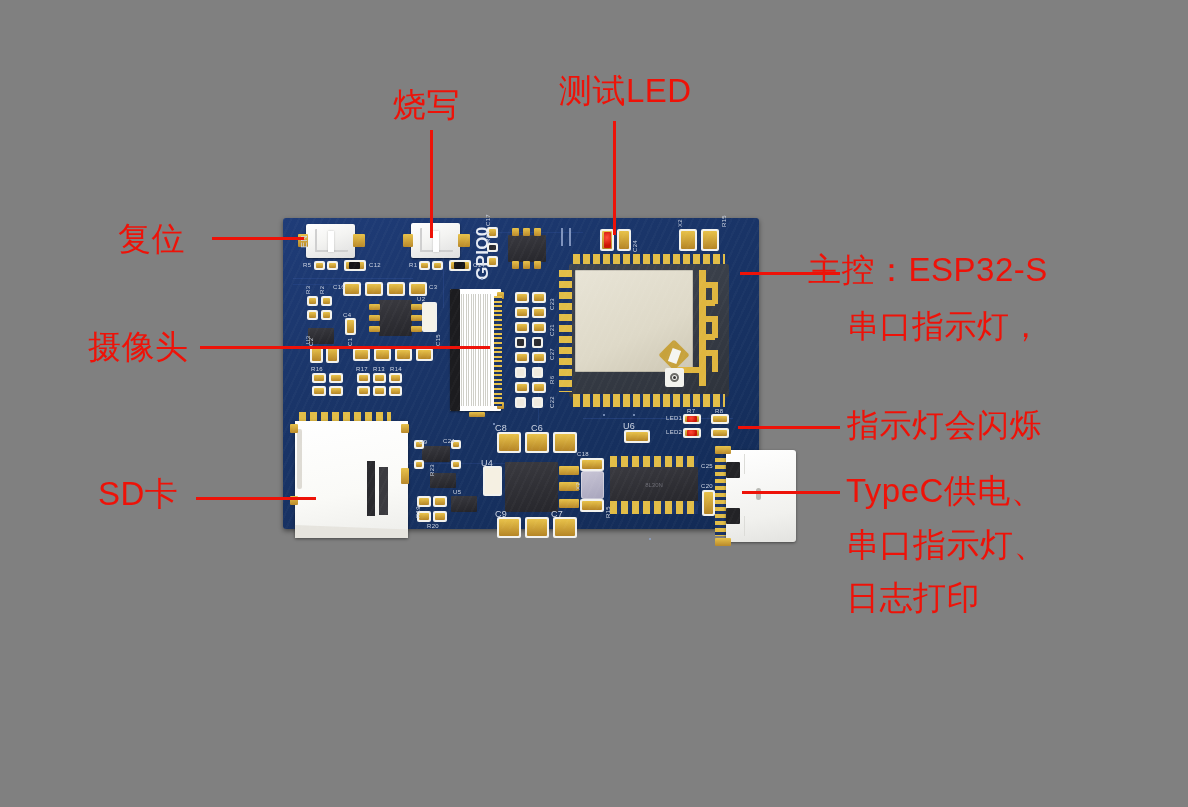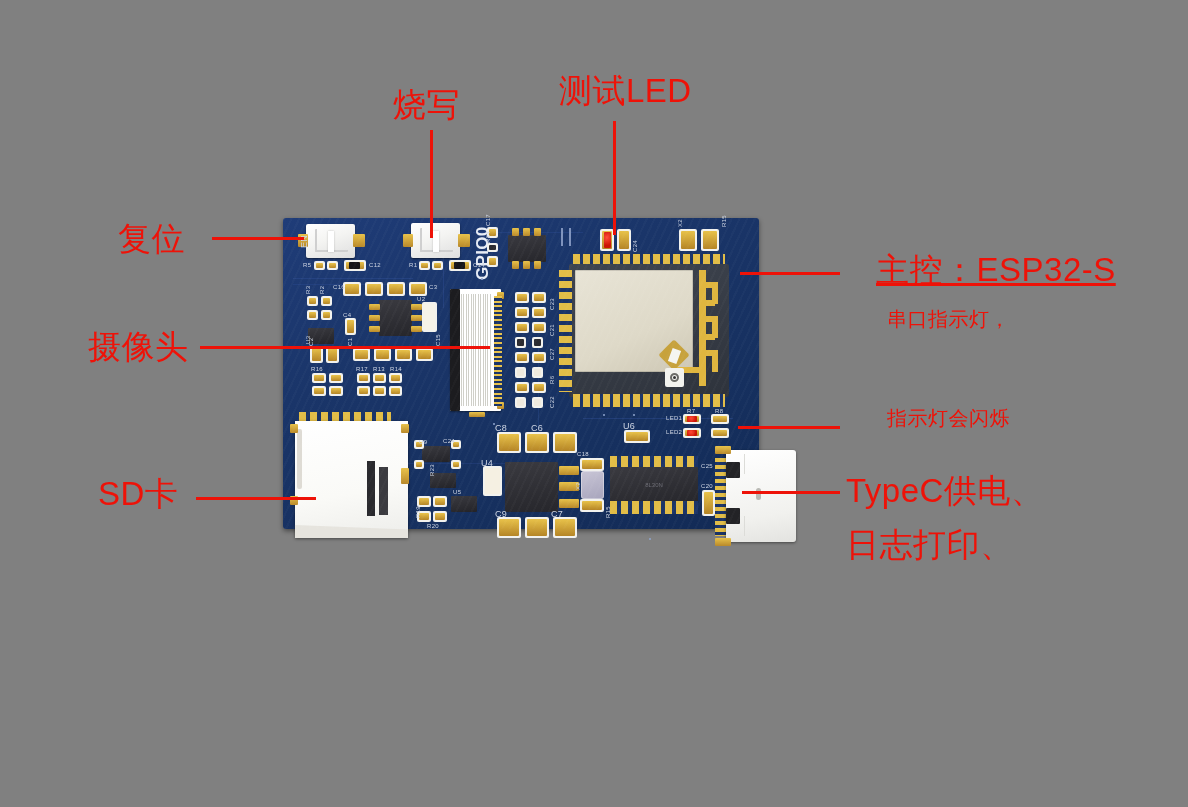--- a/index.html
+++ b/index.html
@@ -18,21 +18,21 @@
 
   
   .anno {
     position: absolute;
     color: #ee1208;
     font-size: 33px;
     line-height: 1.30;
     white-space: pre;
     letter-spacing: 0.5px;
   }
-  .anno.small { font-size: 20px; margin-left: 40px; }
+  .anno.small { font-size: 32px; }
 
   
   .leader {
     position: absolute;
     background: #ee1208;
   }
   .leader.h { height: 3px; }
   .leader.v { width: 3px; }
 
   
@@ -622,21 +622,22 @@
   <div class="anno" style="left:118px;top:218px;">复位</div>
 
   <div class="anno" style="left:393px;top:84px;">烧写</div>
 
   <div class="anno" style="left:88px;top:326px;">摄像头</div>
 
   <div class="anno" style="left:559px;top:70px;">测试LED</div>
 
   <div class="anno" style="left:98px;top:473px;">SD卡</div>
 
-  <div class="anno" style="left:876px;top:249px;text-decoration:underline;">主控：ESP32-S</div>
+  <div class="anno" style="left:808px;top:249px;">主控：ESP32-S</div>
 
   <div class="anno small" style="left:847px;top:306px;">串口指示灯，</div>
   <div class="anno small" style="left:847px;top:405px;">指示灯会闪烁</div>
 
   <div class="anno" style="left:846px;top:470px;">TypeC供电、</div>
-  <div class="anno" style="left:846px;top:524px;">日志打印、</div>
+  <div class="anno" style="left:846px;top:524px;">串口指示灯、</div>
+  <div class="anno" style="left:846px;top:577px;">日志打印</div>
 
 </div>
 
 </body></html>

